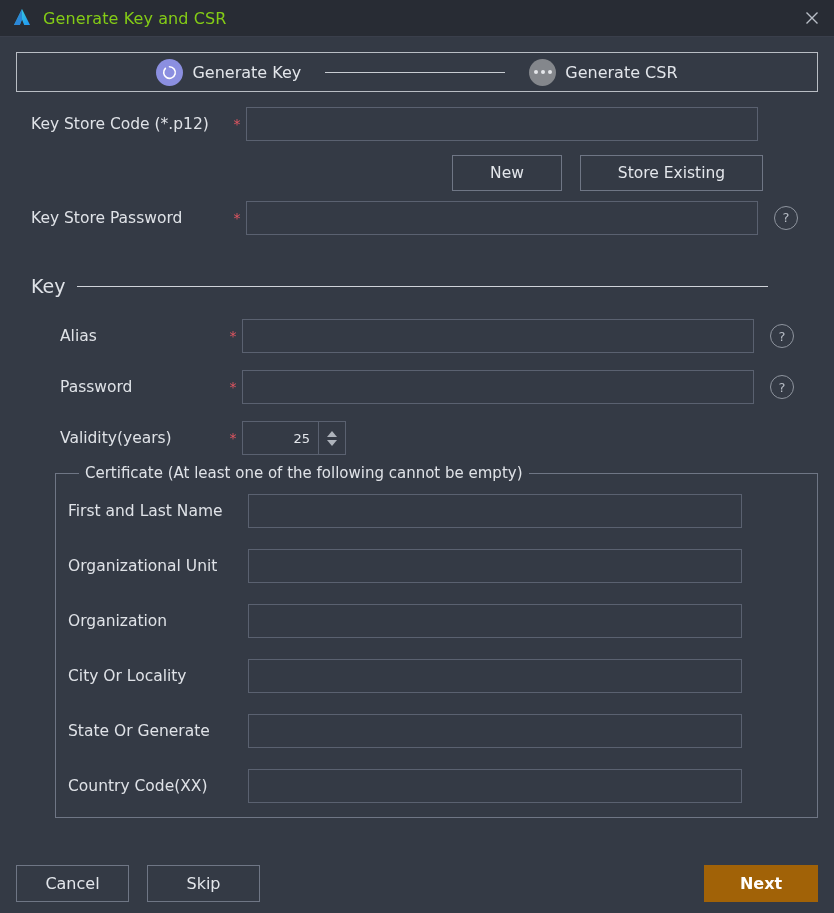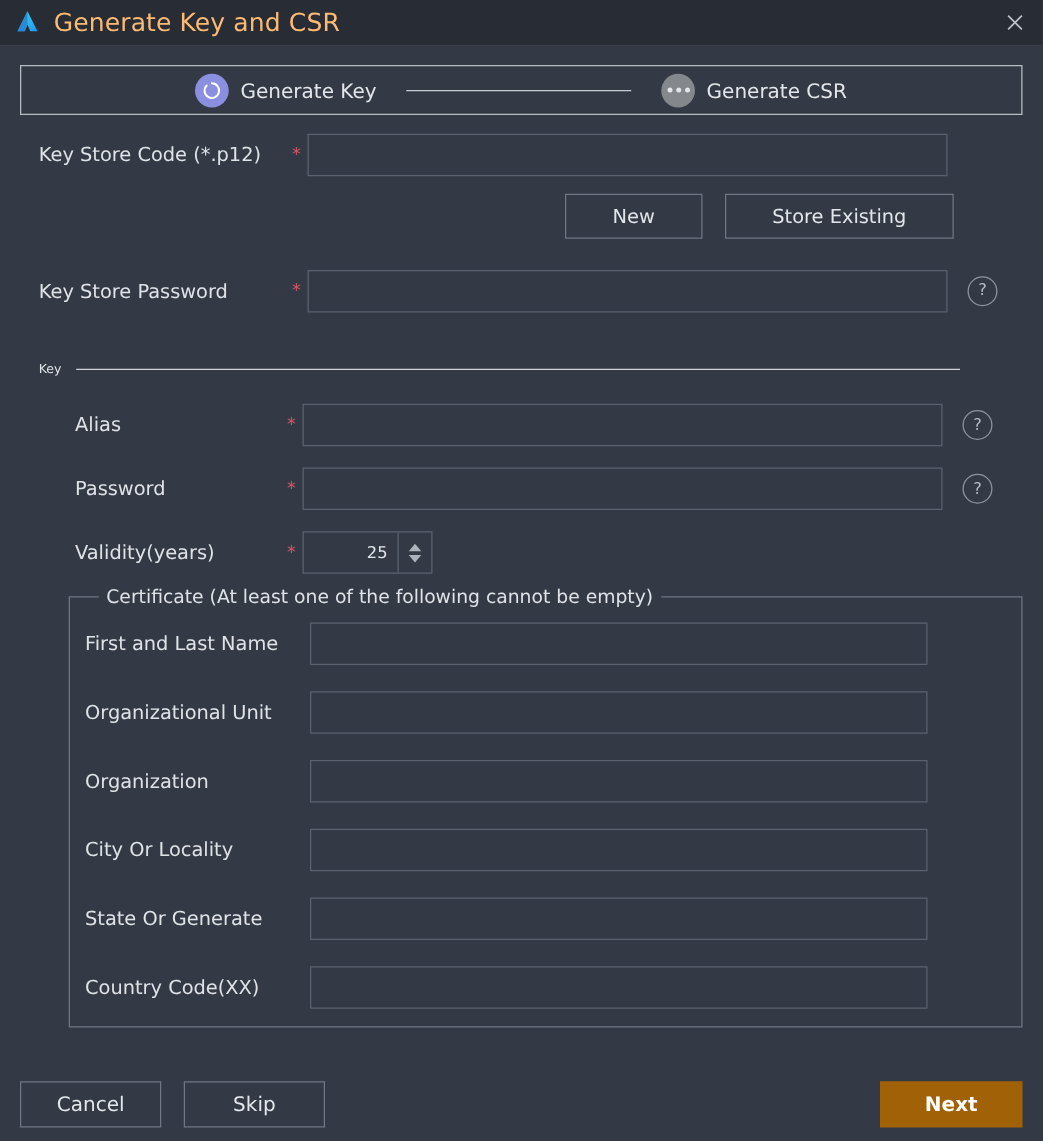--- a/index.html
+++ b/index.html
@@ -27,22 +27,22 @@
     border-bottom: 1px solid #3a3f4b;
   }
   .app-icon {
     width: 22px;
     height: 22px;
     flex: 0 0 auto;
     margin-right: 10px;
     display: block;
   }
   .title-text {
-    font-size: 20px;
-    color: #fdba74;
+    font-size: 16px;
+    color: #84cc16;
     letter-spacing: .1px;
     flex: 1 1 auto;
     white-space: nowrap;
   }
   .close-btn {
     width: 44px;
     height: 36px;
     display: flex;
     align-items: center;
     justify-content: center;
@@ -159,34 +159,34 @@
     height: 36px;
     display: flex;
     align-items: center;
     justify-content: center;
     box-sizing: border-box;
     font-family: "DejaVu Sans", "Liberation Sans", sans-serif;
   }
   .sbtn-new { width: 110px; margin-right: 18px; }
   .sbtn-choose { width: 183px; }
 
-  .ksp-row { margin-top: 17px; height: 49px; }
+  .ksp-row { margin-top: 2px; height: 49px; }
   .ksp-label { width: 212px; padding-left: 15px; box-sizing: border-box; }
   .ksp-field { width: 512px; }
   .ksp-help { margin-left: 16px; }
 
   
   .group-head {
     margin-top: 33px;
     display: flex;
     align-items: center;
     padding-left: 15px;
   }
   .group-head .gt {
-    font-size: 10px;
+    font-size: 19px;
     color: #dfe2e7;
     margin-right: 12px;
     white-space: nowrap;
     text-align: right;
   }
   .group-head .gline {
     flex: 1 1 auto;
     height: 1px;
     background: #cfd3d9;
     margin-right: 50px;

